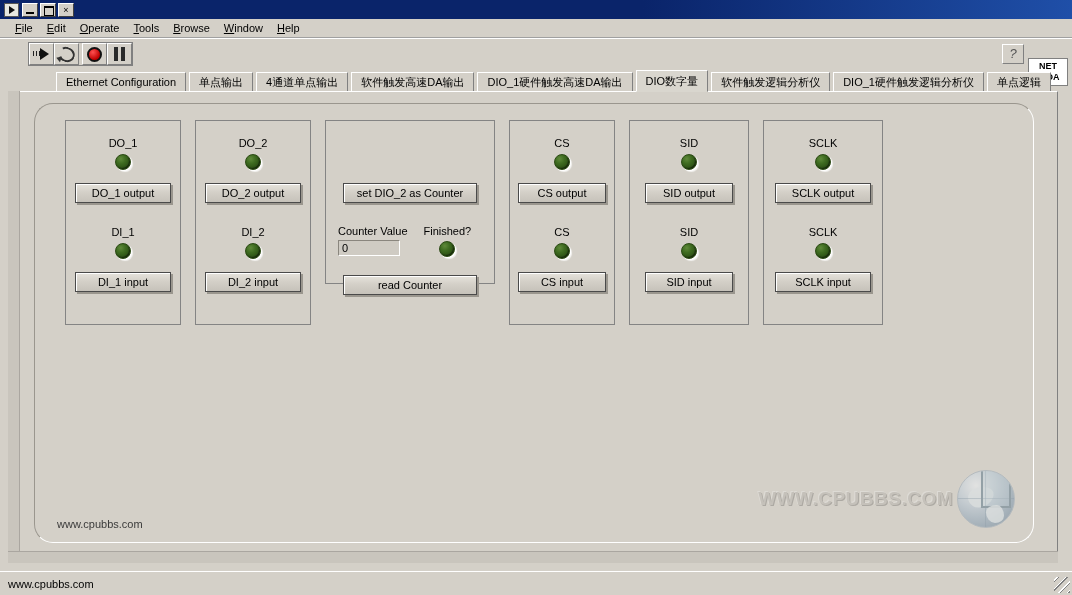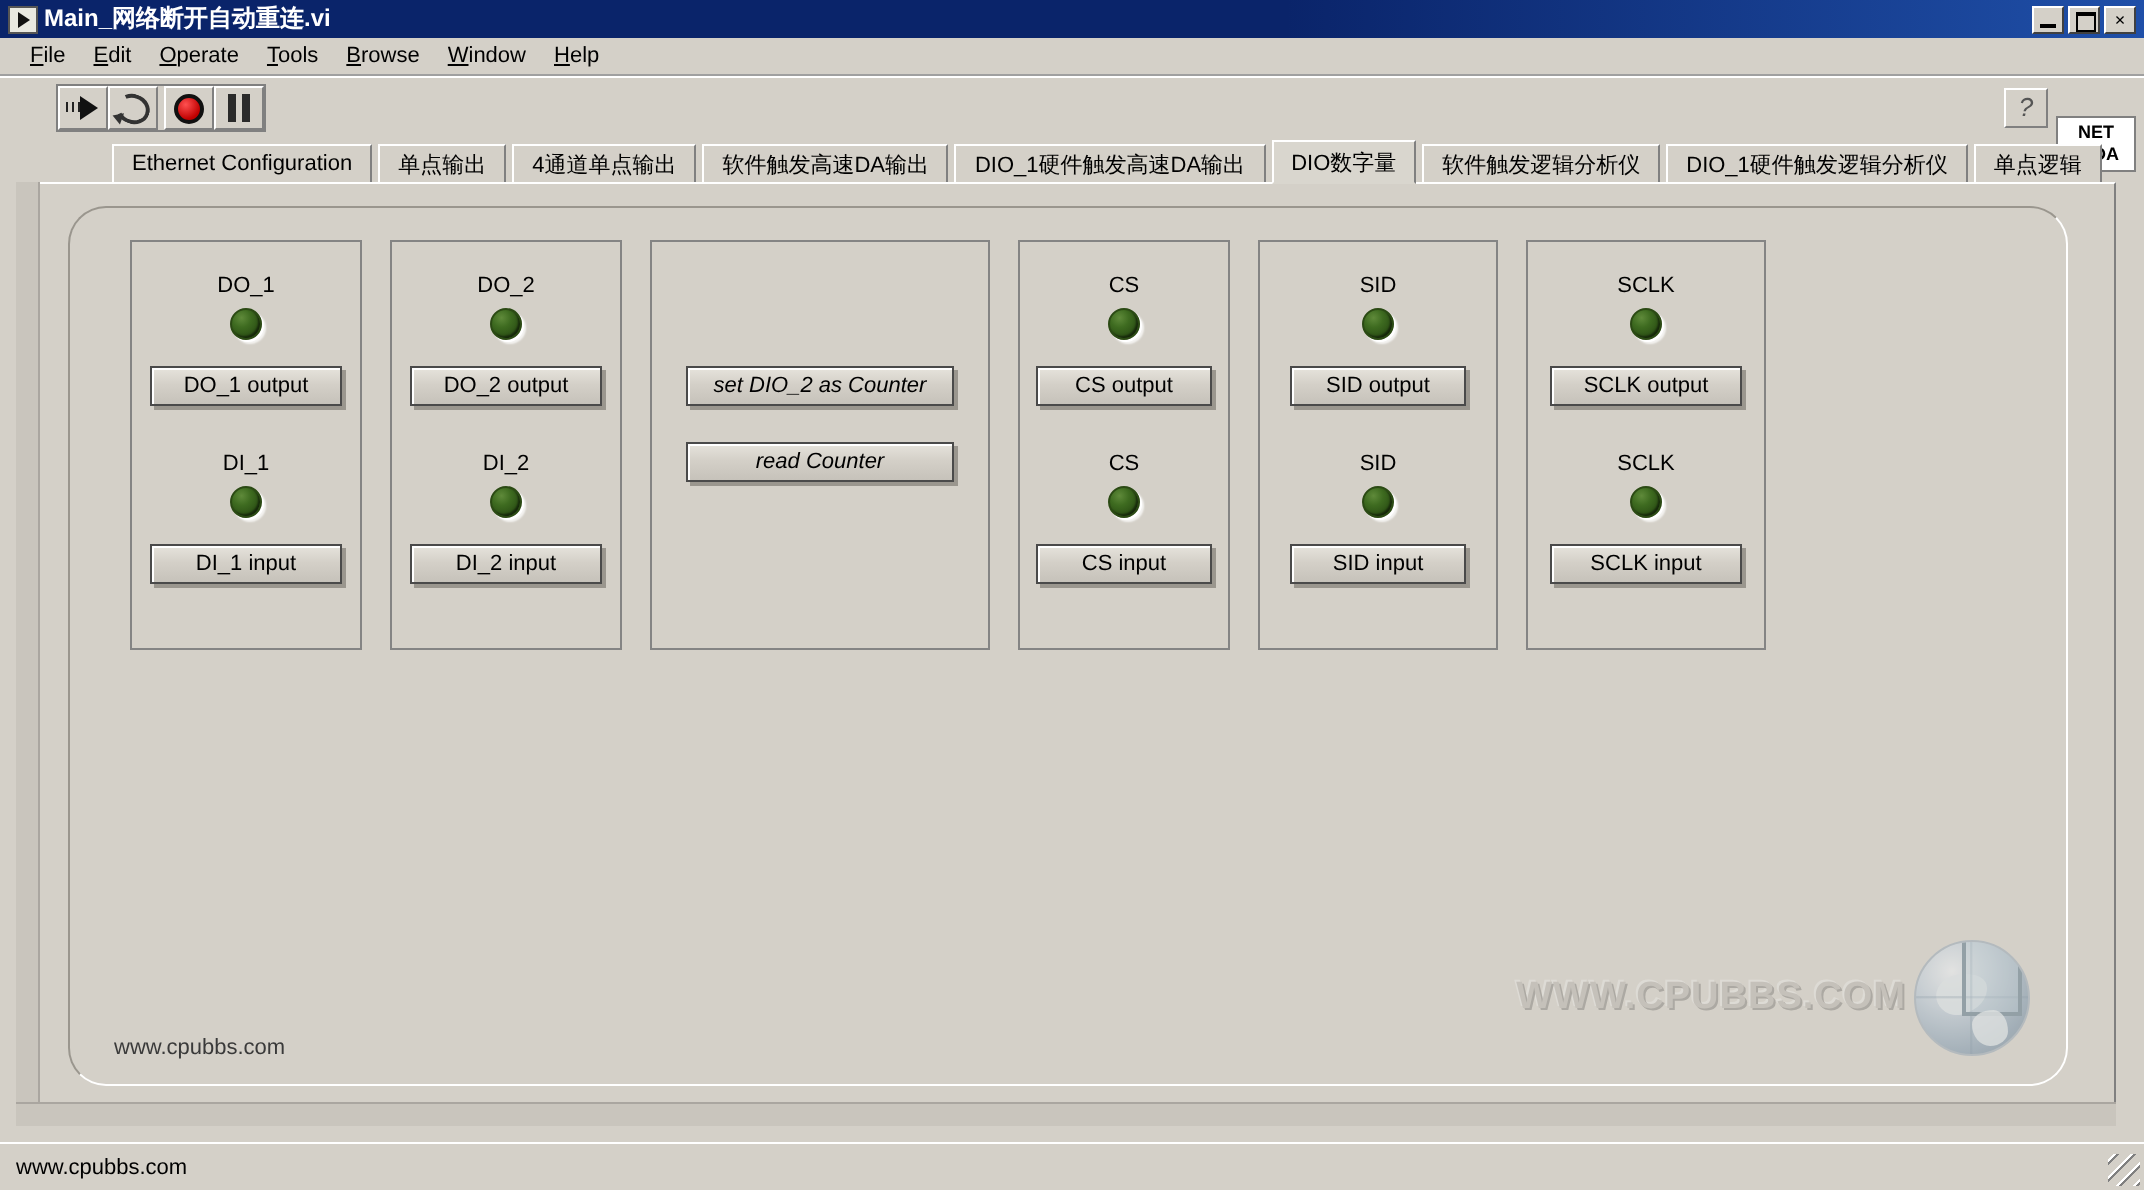--- a/index.html
+++ b/index.html
@@ -194,21 +194,21 @@
     display: flex; gap: 14px;
   }
   .grp {
     background: #d4d0c8;
     border: 1px solid #848484;
     position: relative;
   }
   .grp-pair { 
     width: 116px; height: 205px;
   }
-  .grp-counter { width: 170px; height: 205px; font-style: italic; }
+  .grp-counter { width: 170px; height: 164px; }
   .grp-io { width: 106px; height: 205px; }
   .grp-io-wide { width: 120px; height: 205px; }
 
   .led-label {
     text-align: center; font-size: 11px; color: #000;
     margin-top: 16px;
   }
   .led {
     width: 16px; height: 16px; border-radius: 50%;
     margin: 5px auto 0 auto;
@@ -331,21 +331,20 @@
         transparent 0 2px, #ffffff 2px 3px, #808080 3px 4px, transparent 4px 6px);
   }
 </style>
 </head>
 <body>
 
 <div id="app">
 
   <div class="titlebar">
     <div class="title-icon"></div>
-    <div class="title-text">Main_网络断开自动重连.vi</div>
     <div class="win-btns">
       <div class="win-btn wb-min"></div>
       <div class="win-btn wb-max"></div>
       <div class="win-btn"><span>×</span></div>
     </div>
   </div>
 
   <div class="menubar">
     <div class="menu-item"><u>F</u>ile</div>
     <div class="menu-item"><u>E</u>dit</div>
@@ -412,20 +411,30 @@
           <div class="led-label">DO_2</div>
           <div class="led"></div>
           <div class="lvbtn btn-w1">DO_2 output</div>
           <div class="led-label" style="margin-top:23px;">DI_2</div>
           <div class="led"></div>
           <div class="lvbtn btn-w1">DI_2 input</div>
         </div>
 
         <div class="grp grp-counter">
           <div class="lvbtn btn-w4" style="margin-top:62px;">set DIO_2 as Counter</div>
+          <div class="counter-row">
+            <div>
+              <div class="cfield-label">Counter Value</div>
+              <div class="cfield">0</div>
+            </div>
+            <div class="finished-col">
+              <div class="cfield-label">Finished?</div>
+              <div class="led" style="margin-top:4px;"></div>
+            </div>
+          </div>
           <div class="lvbtn btn-w4" style="margin-top:18px;">read Counter</div>
         </div>
 
         <div class="grp grp-io">
           <div class="led-label">CS</div>
           <div class="led"></div>
           <div class="lvbtn btn-w2">CS output</div>
           <div class="led-label" style="margin-top:23px;">CS</div>
           <div class="led"></div>
           <div class="lvbtn btn-w2">CS input</div>

